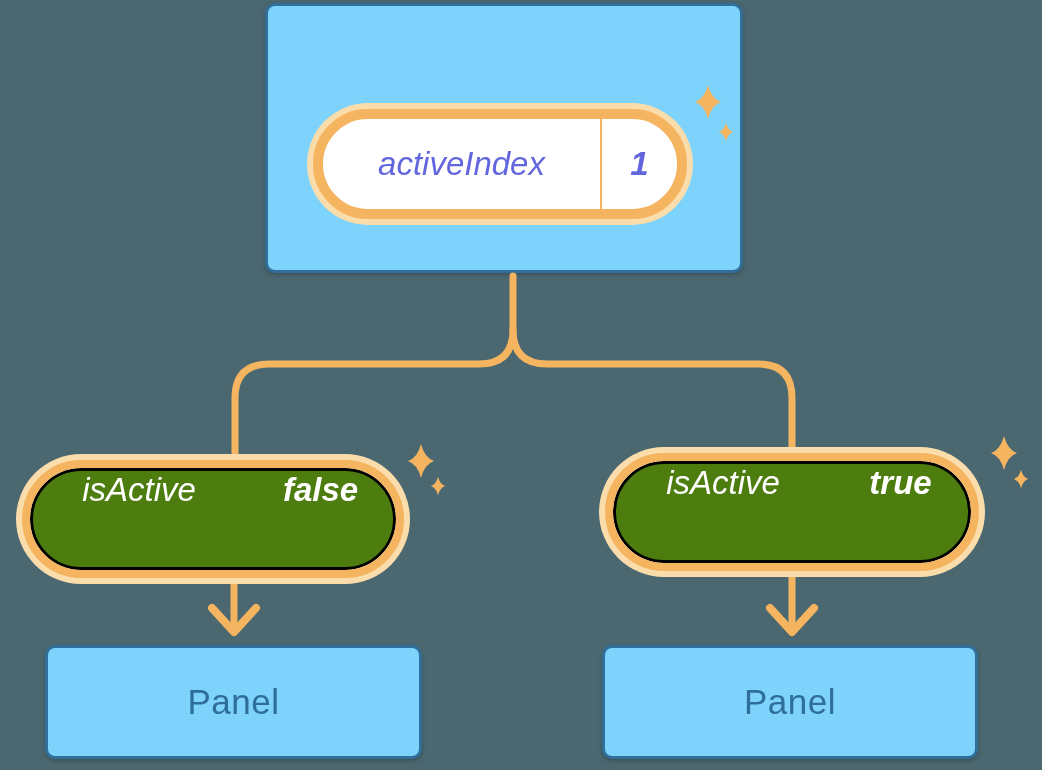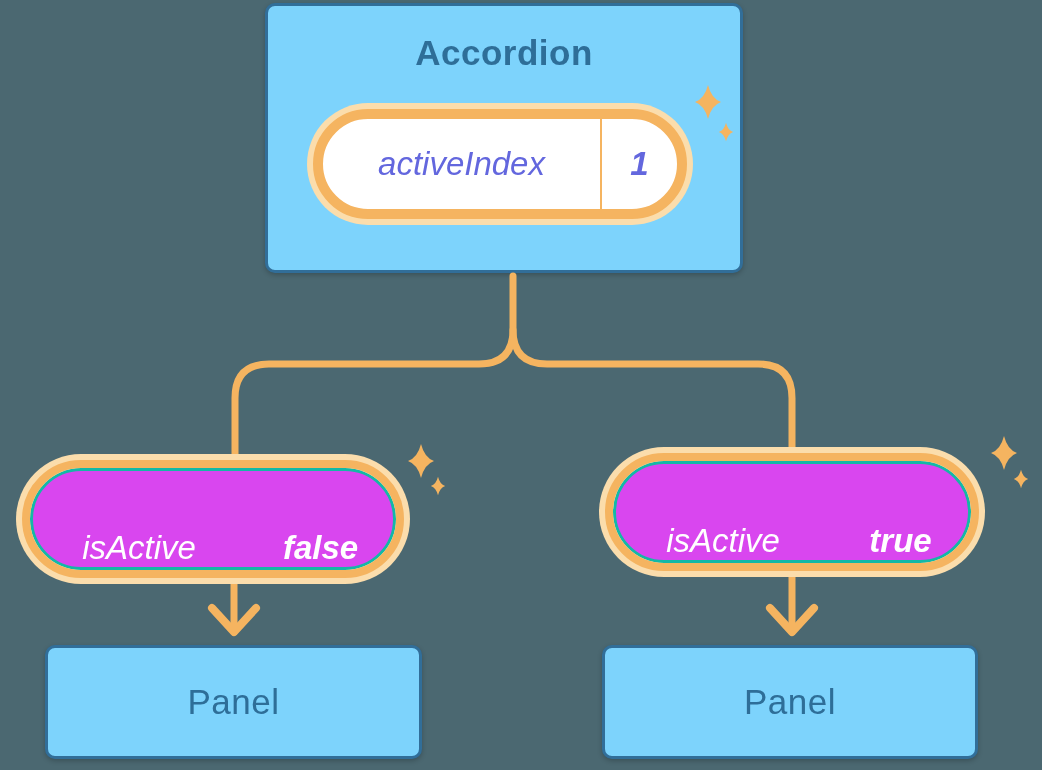--- a/index.html
+++ b/index.html
@@ -28,42 +28,41 @@
   }
   .halo-root{left:307px;top:103px;width:386px;height:122px;}
   .halo-left{left:16px;top:454px;width:394px;height:130px;}
   .halo-right{left:599px;top:447px;width:386px;height:130px;}
   .ring{
     height:100%;border:10px solid #F5B460;border-radius:999px;background:#ffffff;
     box-sizing:border-box;display:flex;align-items:stretch;overflow:hidden;font-style:italic;
   }
   .ring-purple{border-width:8px;background:transparent;}
   .core{
-    flex:1;background:#d946ef;border:3px solid #14b8a6;border-radius:999px;
-    box-sizing:border-box;display:flex;align-items:flex-end;overflow:hidden;
+    flex:1;background:#4d7c0f;border:3px solid #000000;border-radius:999px;
+    box-sizing:border-box;display:flex;align-items:flex-start;overflow:hidden;
   }
   .seg{display:flex;align-items:center;justify-content:center;font-size:33px;}
   .seg-label-root{width:277px;color:#6367DE;font-weight:400;}
   .seg-value-root{flex:1;color:#6367DE;font-weight:700;}
   .divider-orange{width:2px;background:#F5B460;}
   .seg-label-purple{color:#ffffff;font-weight:400;}
   .seg-label-purple.w-left{width:212px;}
   .seg-label-purple.w-right{width:214px;}
   .seg-value-purple{flex:1;color:#ffffff;font-weight:700;}
   .divider-white{width:3px;background:#ffffff;}
   
   .wires{position:absolute;left:0;top:0;z-index:5;}
 </style>
 </head>
 <body>
 
 <div class="canvas">
 
   <div class="card card-root"></div>
-  <div class="card-title">Accordion</div>
 
   <div class="card panel-left">
     <span class="panel-title">Panel</span>
   </div>
   <div class="card panel-right">
     <span class="panel-title">Panel</span>
   </div>
 
   <svg class="wires" width="1042" height="770" viewBox="0 0 1042 770">
     <defs>

